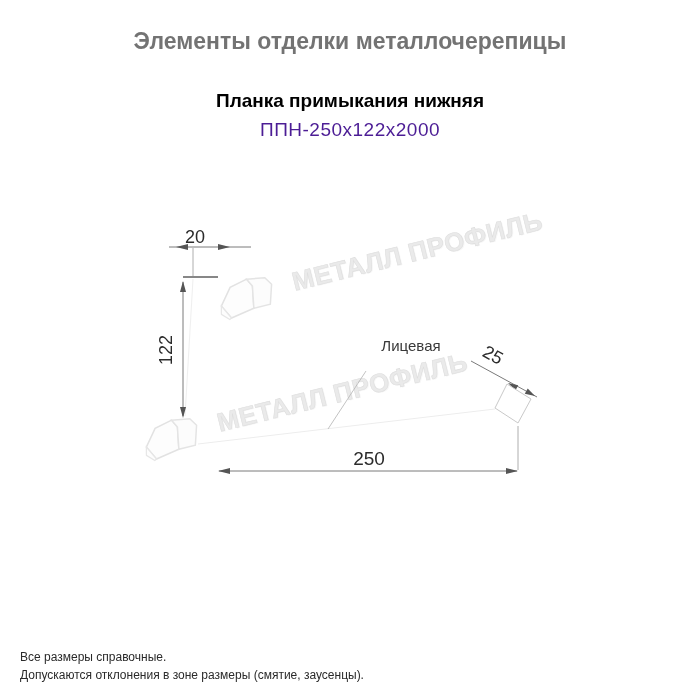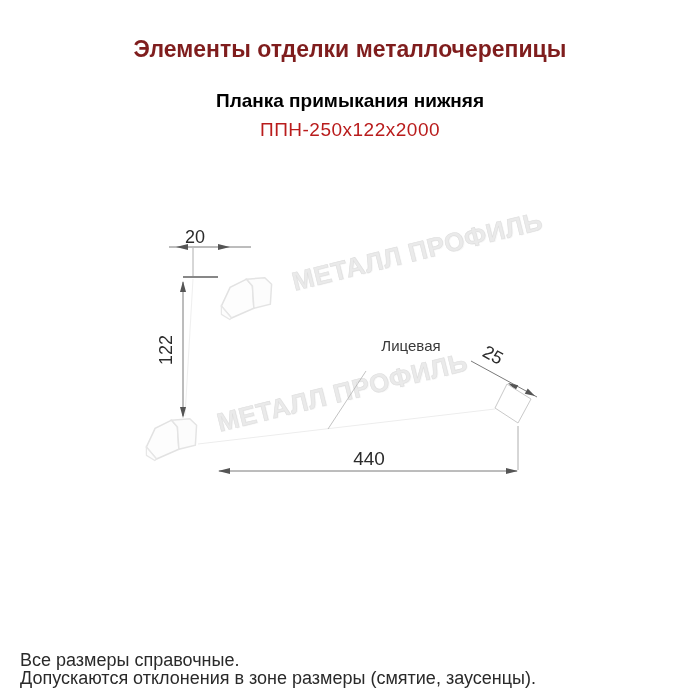--- a/index.html
+++ b/index.html
@@ -2,41 +2,41 @@
 <html><head>
 <meta charset="utf-8">
 <style>
   html,body{margin:0;padding:0;background:#ffffff;}
   .page{
     position:relative;width:700px;height:700px;background:#ffffff;overflow:hidden;
     font-family:"Liberation Sans","DejaVu Sans",sans-serif;color:#222;
   }
   .abs{position:absolute;}
   .center-text{left:0;width:700px;text-align:center;}
-  .page-title{top:36px;font-size:23px;font-weight:bold;color:#7f1d1d;}
+  .page-title{top:28px;font-size:23px;font-weight:bold;color:#737373;}
   .product-name{top:90px;font-size:19px;font-weight:bold;color:#000000;}
-  .product-code{top:119px;font-size:19px;font-weight:normal;color:#b91c1c;letter-spacing:.5px;}
+  .product-code{top:119px;font-size:19px;font-weight:normal;color:#4c1d95;letter-spacing:.5px;}
   .dim-label{font-size:18px;color:#2b2b2b;white-space:nowrap;}
   .dim-20{left:185px;top:227px;width:40px;text-align:left;}
   .dim-122{left:136px;top:340px;width:60px;height:20px;text-align:center;transform:rotate(-90deg);}
   .dim-250{left:339px;top:448px;width:60px;text-align:center;font-size:19px;}
   .dim-25{left:473px;top:345px;width:40px;height:20px;text-align:center;transform:rotate(29deg);}
   .face-label{left:351px;top:337px;width:120px;text-align:center;font-size:15px;line-height:17px;color:#383838;}
   .watermark{
     display:flex;align-items:center;gap:6px;height:48px;
     transform-origin:left center;pointer-events:none;white-space:nowrap;
   }
   .wm-top{left:217px;top:277px;transform:rotate(-14deg);}
   .wm-bottom{left:142px;top:418px;transform:rotate(-14deg);}
   .wm-text{
     font-size:26px;font-weight:bold;color:#eaeaea;
     -webkit-text-stroke:0.6px #dedede;text-shadow:1px 1px 0 #f7f7f7;
     letter-spacing:0.5px;
   }
-  .footer-note{left:20px;font-size:18px;color:#2a2a2a;}
+  .footer-note{left:20px;font-size:12px;color:#2a2a2a;}
   .note1{top:650px;}
   .note2{top:668px;}
   svg.diagram{left:0;top:0;}
 </style>
 </head>
 <body>
 
 <div class="page">
 
   <div class="abs center-text page-title">Элементы отделки металлочерепицы</div>
@@ -93,21 +93,21 @@
       <polygon points="535,396 524.8,393.8 527.7,388.6" fill="#555"></polygon>
     </g>
 
     <polygon points="507,384 531,399 518,423 495,408" fill="#ffffff" stroke="#c9c9c9" stroke-width="1"></polygon>
 
     <line x1="366" y1="371" x2="328" y2="429" stroke="#b3b3b3" stroke-width="0.8"></line>
   </svg>
 
   <div class="abs dim-label dim-20">20</div>
   <div class="abs dim-label dim-122">122</div>
-  <div class="abs dim-label dim-250">440</div>
+  <div class="abs dim-label dim-250">250</div>
   <div class="abs dim-label dim-25">25</div>
 
   <div class="abs face-label">
     <div>Лицевая</div>
   </div>
 
   <div class="abs footer-note note1">Все размеры справочные.</div>
   <div class="abs footer-note note2">Допускаются отклонения в зоне размеры (смятие, заусенцы).</div>
 
 </div>

